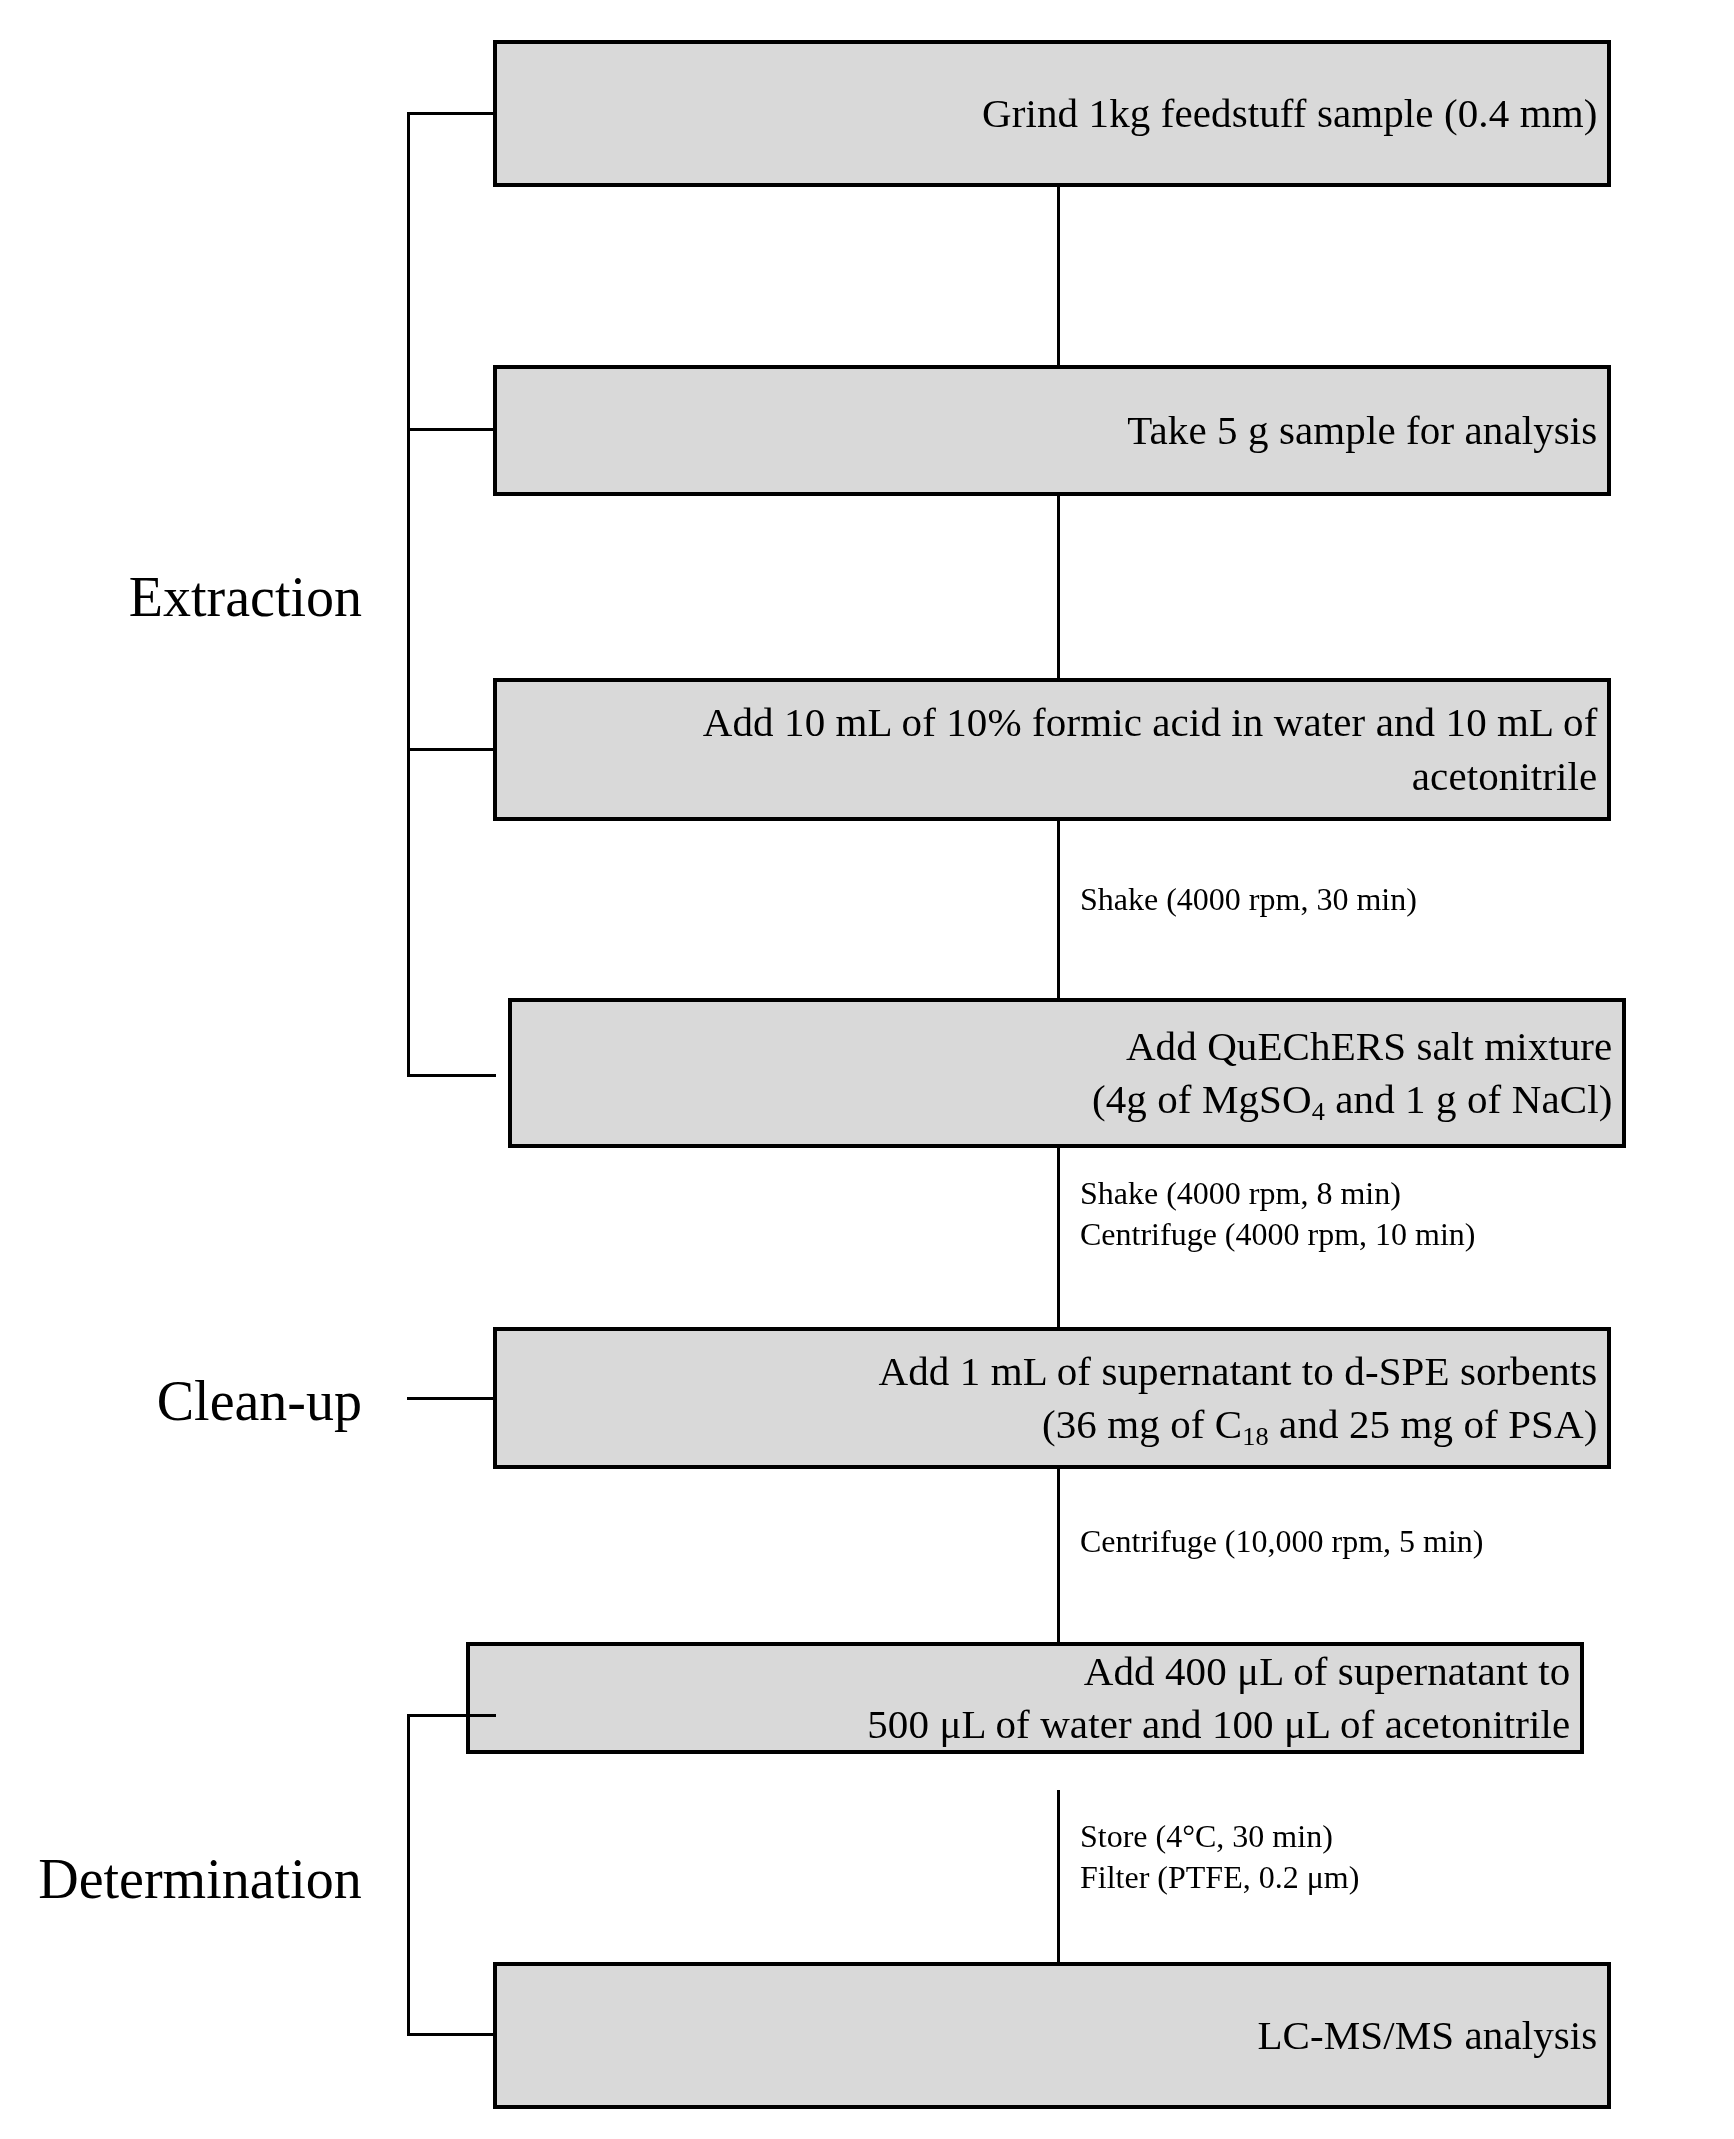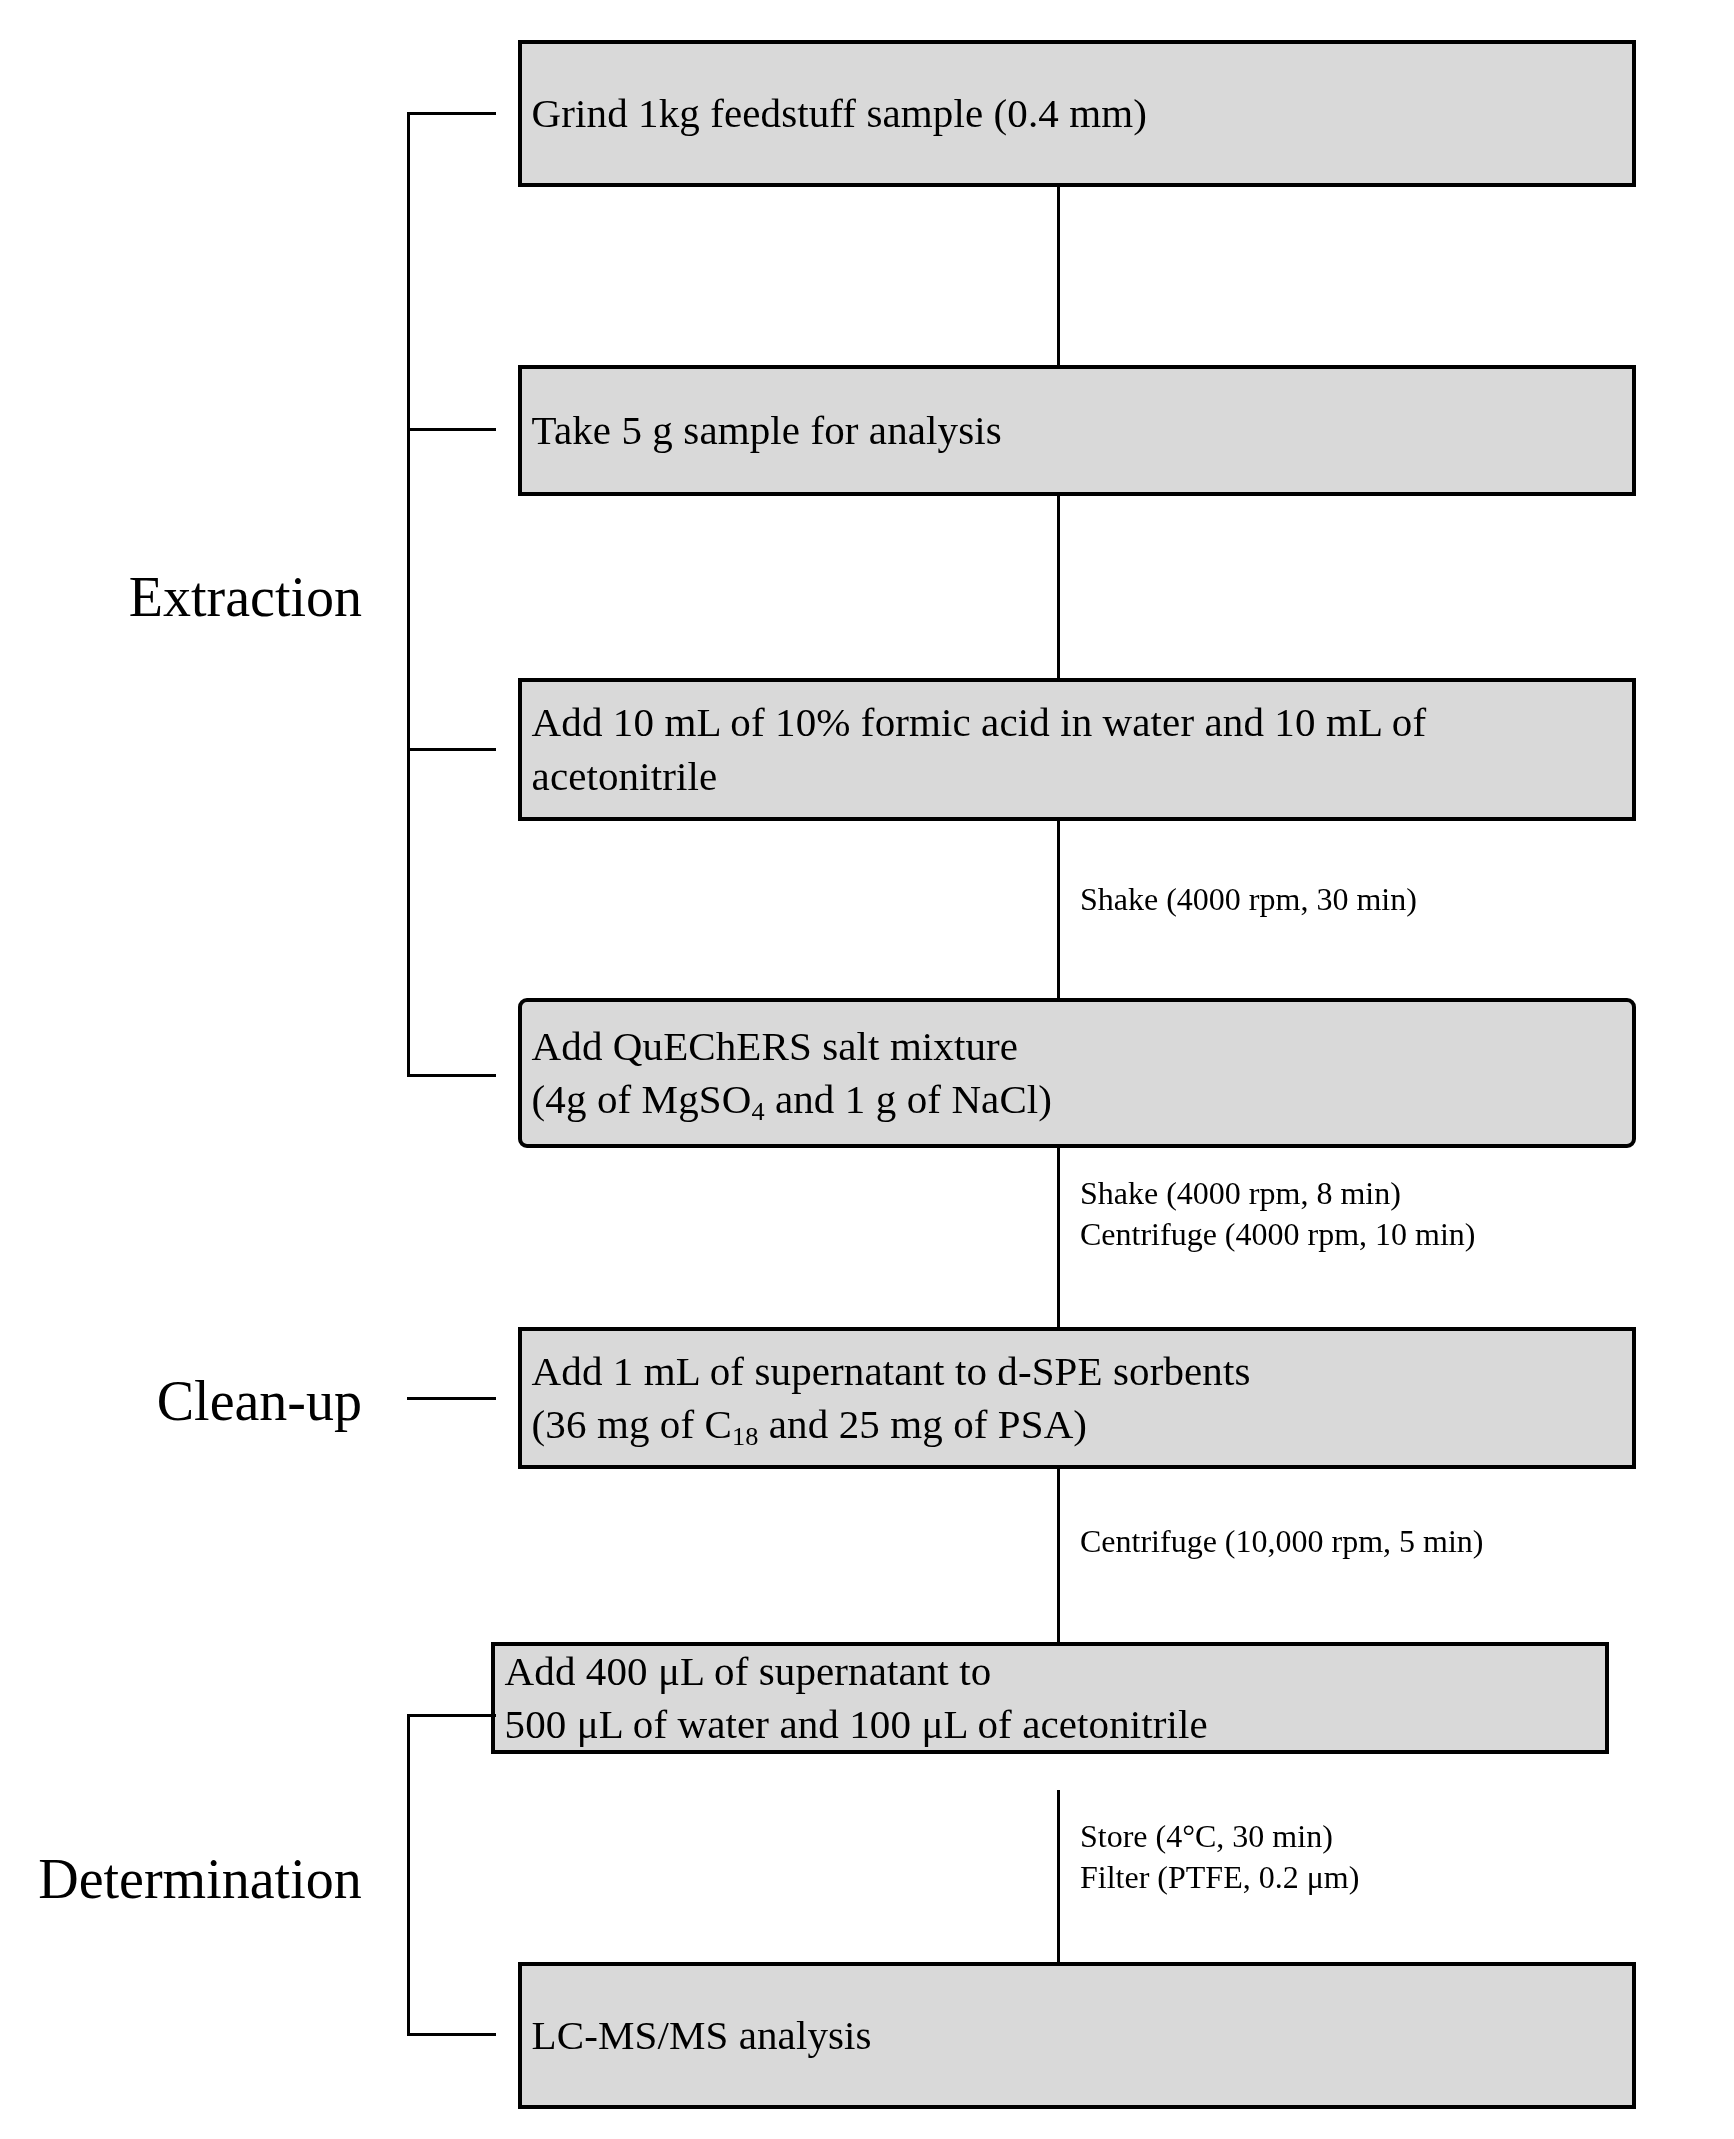--- a/index.html
+++ b/index.html
@@ -18,26 +18,25 @@
 
   
   .box {
     position: absolute;
     box-sizing: border-box;
     background: #d9d9d9;
     border: 4.1px solid #000000;
     display: flex;
     align-items: center;
     justify-content: center;
-    text-align: left;
+    text-align: right;
     color: #000000;
     font-size: 41px;
     line-height: 1.30;
     letter-spacing: 0.1px;
-    margin-left: 25px;
   }
   .box .lines {
     width: 100%;
     padding: 0 9.6px;
     box-sizing: border-box;
   }
   .box .line { display: block; white-space: nowrap; }
   sub {
     font-size: 0.64em;
     vertical-align: -0.26em;
@@ -100,21 +99,21 @@
     </span>
   </div>
 
   <div class="box" style="left:493px; top:678px; width:1118px; height:143px;">
     <span class="lines">
       <span class="line">Add 10 mL of 10% formic acid in water and 10 mL of</span>
       <span class="line">acetonitrile</span>
     </span>
   </div>
 
-  <div class="box" style="left:493px; top:998px; width:1118px; height:150px;border-radius:9px;">
+  <div class="box" style="left:508px; top:998px; width:1118px; height:150px;">
     <span class="lines">
       <span class="line">Add QuEChERS salt mixture</span>
       <span class="line"><span>(4g of MgSO</span><sub>4</sub><span> and 1 g of NaCl)</span></span>
     </span>
   </div>
 
   <div class="box" style="left:493px; top:1327px; width:1118px; height:142px;">
     <span class="lines">
       <span class="line">Add 1 mL of supernatant to d-SPE sorbents</span>
       <span class="line"><span>(36 mg of C</span><sub>18</sub><span> and 25 mg of PSA)</span></span>

